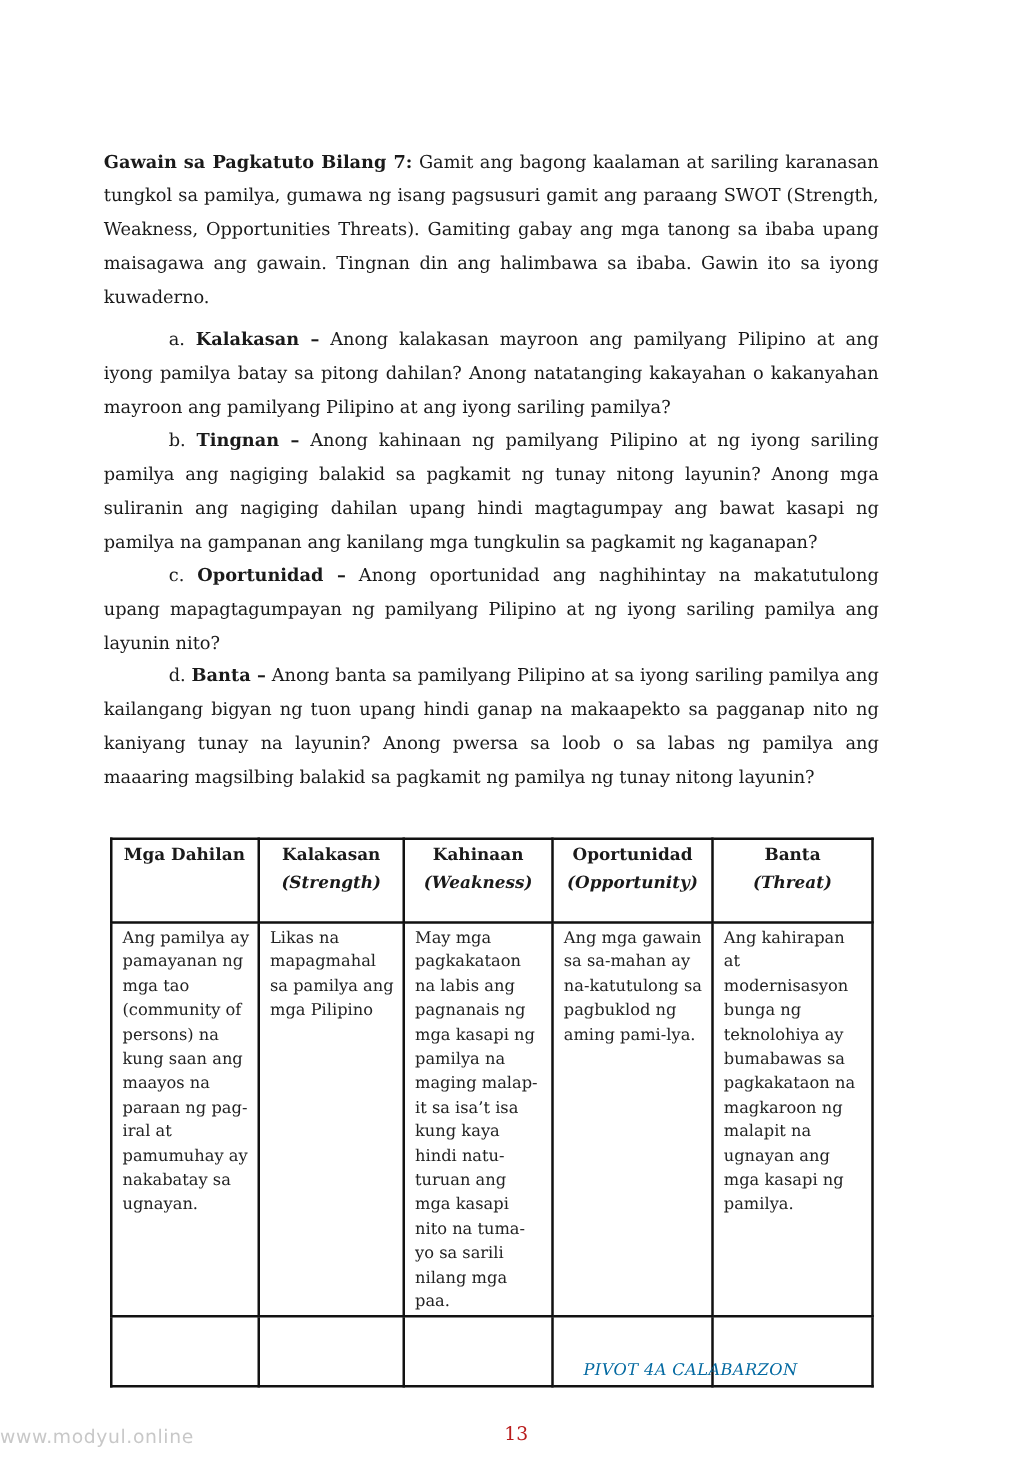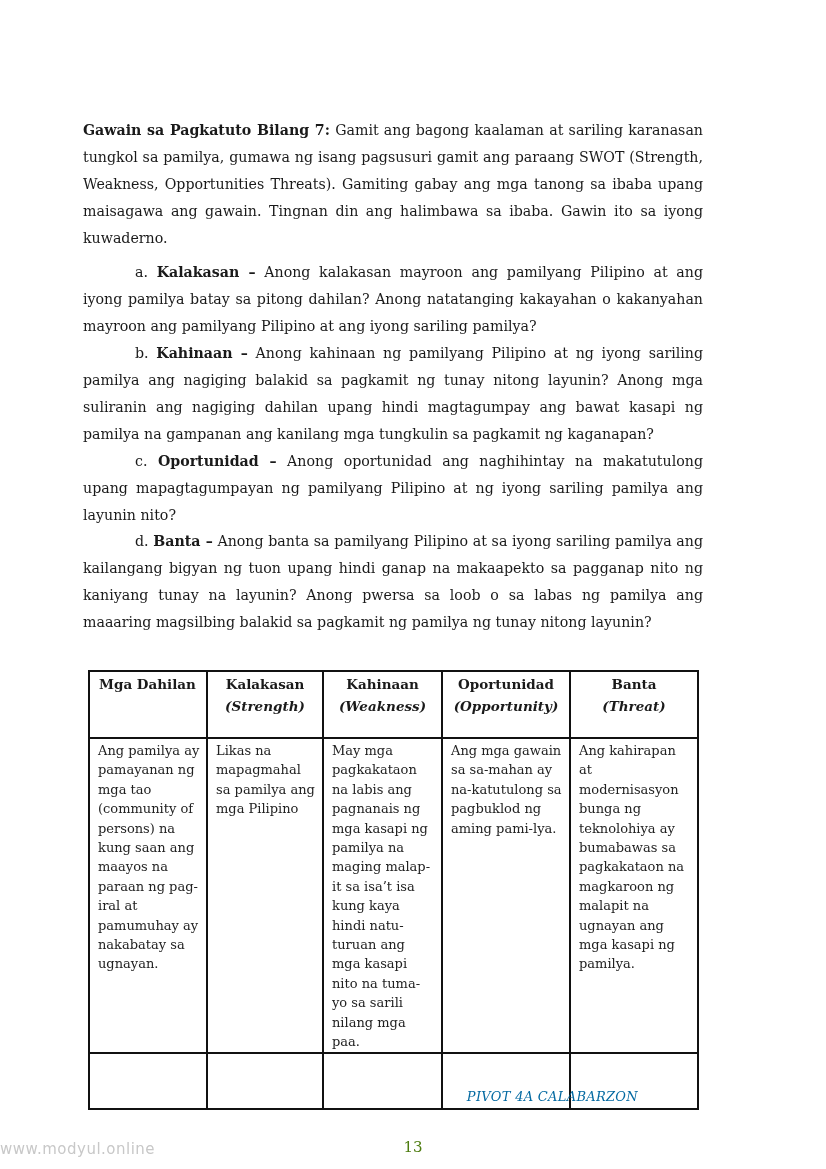--- a/index.html
+++ b/index.html
@@ -17,33 +17,33 @@
   table.swot { position: absolute; left: 88px; top: 654px; width: 609px; border-collapse: collapse; table-layout: fixed; font-family: "DejaVu Serif", serif; }
   table.swot th, table.swot td { border: 2px solid #111; vertical-align: top; padding: 0; }
   table.swot th { height: 64px; font-size: 13.5px; font-weight: bold; line-height: 22px; padding-top: 1px; }
   table.swot th.c0 { text-align: left; padding-left: 9px; }
   table.swot th .sub { display: block; font-style: italic; }
   table.swot td { font-size: 13px; line-height: 19.4px; padding: 2px 6px 0 8px; height: 305px; color: #222; }
   table.swot tr.empty td { height: 52px; }
   col.w0 { width: 118px; } col.w1 { width: 116px; } col.w2 { width: 119px; } col.w3 { width: 128px; } col.w4 { width: 128px; }
 
   .footer-label { position: absolute; right: 120px; top: 1073px; font-size: 13px; font-style: italic; color: #0369a1; letter-spacing: 0.3px; }
-  .page-number { position: absolute; left: 0; width: 826px; top: 1122px; text-align: center; font-size: 15px; color: #4d7c0f; }
+  .page-number { position: absolute; left: 0; width: 826px; top: 1122px; text-align: center; font-size: 15px; color: #b91c1c; }
   .watermark { position: absolute; left: 0; width: 826px; top: 1124px; text-align: left; font-family: "DejaVu Sans", sans-serif; font-size: 15px; color: #c8c8c8; letter-spacing: 0.5px; }
 </style>
 </head>
 <body>
 
 <div class="page">
 
   <p class="para intro"><b>Gawain sa Pagkatuto Bilang 7:</b><span> Gamit ang bagong kaalaman at sariling karanasan tungkol sa pamilya, gumawa ng isang pagsusuri gamit ang paraang SWOT (Strength, Weakness, Opportunities Threats). Gamiting gabay ang mga tanong sa ibaba upang maisagawa ang gawain. Tingnan din ang halimbawa sa ibaba. Gawin ito sa iyong kuwaderno.</span></p>
 
   <p class="para item item-a"><span>a. </span><b>Kalakasan –</b><span> Anong kalakasan mayroon ang pamilyang Pilipino at ang iyong pamilya batay sa pitong dahilan? Anong natatanging kakayahan o kakanyahan mayroon ang pamilyang Pilipino at ang iyong sariling   pamilya?</span></p>
 
-  <p class="para item item-b"><span>b. </span><b>Kahinaan –</b><span> Anong kahinaan ng pamilyang Pilipino at ng iyong sariling pamilya ang nagiging balakid sa pagkamit ng tunay nitong layunin? Anong mga suliranin ang nagiging dahilan upang hindi magtagumpay ang bawat kasapi ng pamilya na gampanan ang kanilang mga tungkulin sa pagkamit ng kaganapan?</span></p>
+  <p class="para item item-b"><span>b. </span><b>Tingnan –</b><span> Anong kahinaan ng pamilyang Pilipino at ng iyong sariling pamilya ang nagiging balakid sa pagkamit ng tunay nitong layunin? Anong mga suliranin ang nagiging dahilan upang hindi magtagumpay ang bawat kasapi ng pamilya na gampanan ang kanilang mga tungkulin sa pagkamit ng kaganapan?</span></p>
 
   <p class="para item item-c"><span>c. </span><b>Oportunidad –</b><span> Anong oportunidad ang naghihintay na makatutulong upang mapagtagumpayan ng pamilyang Pilipino at ng iyong sariling pamilya ang layunin nito?</span></p>
 
   <p class="para item item-d"><span>d. </span><b>Banta –</b><span> Anong banta sa pamilyang Pilipino at sa iyong sariling pamilya ang kailangang bigyan ng tuon upang hindi ganap na makaapekto sa pagganap nito ng kaniyang tunay na layunin? Anong pwersa sa loob o sa labas ng pamilya ang maaaring magsilbing balakid sa pagkamit ng pamilya ng tunay nitong layunin?</span></p>
 
   <table class="swot">
     <colgroup>
         <col class="w0">
         <col class="w1">
         <col class="w2">

